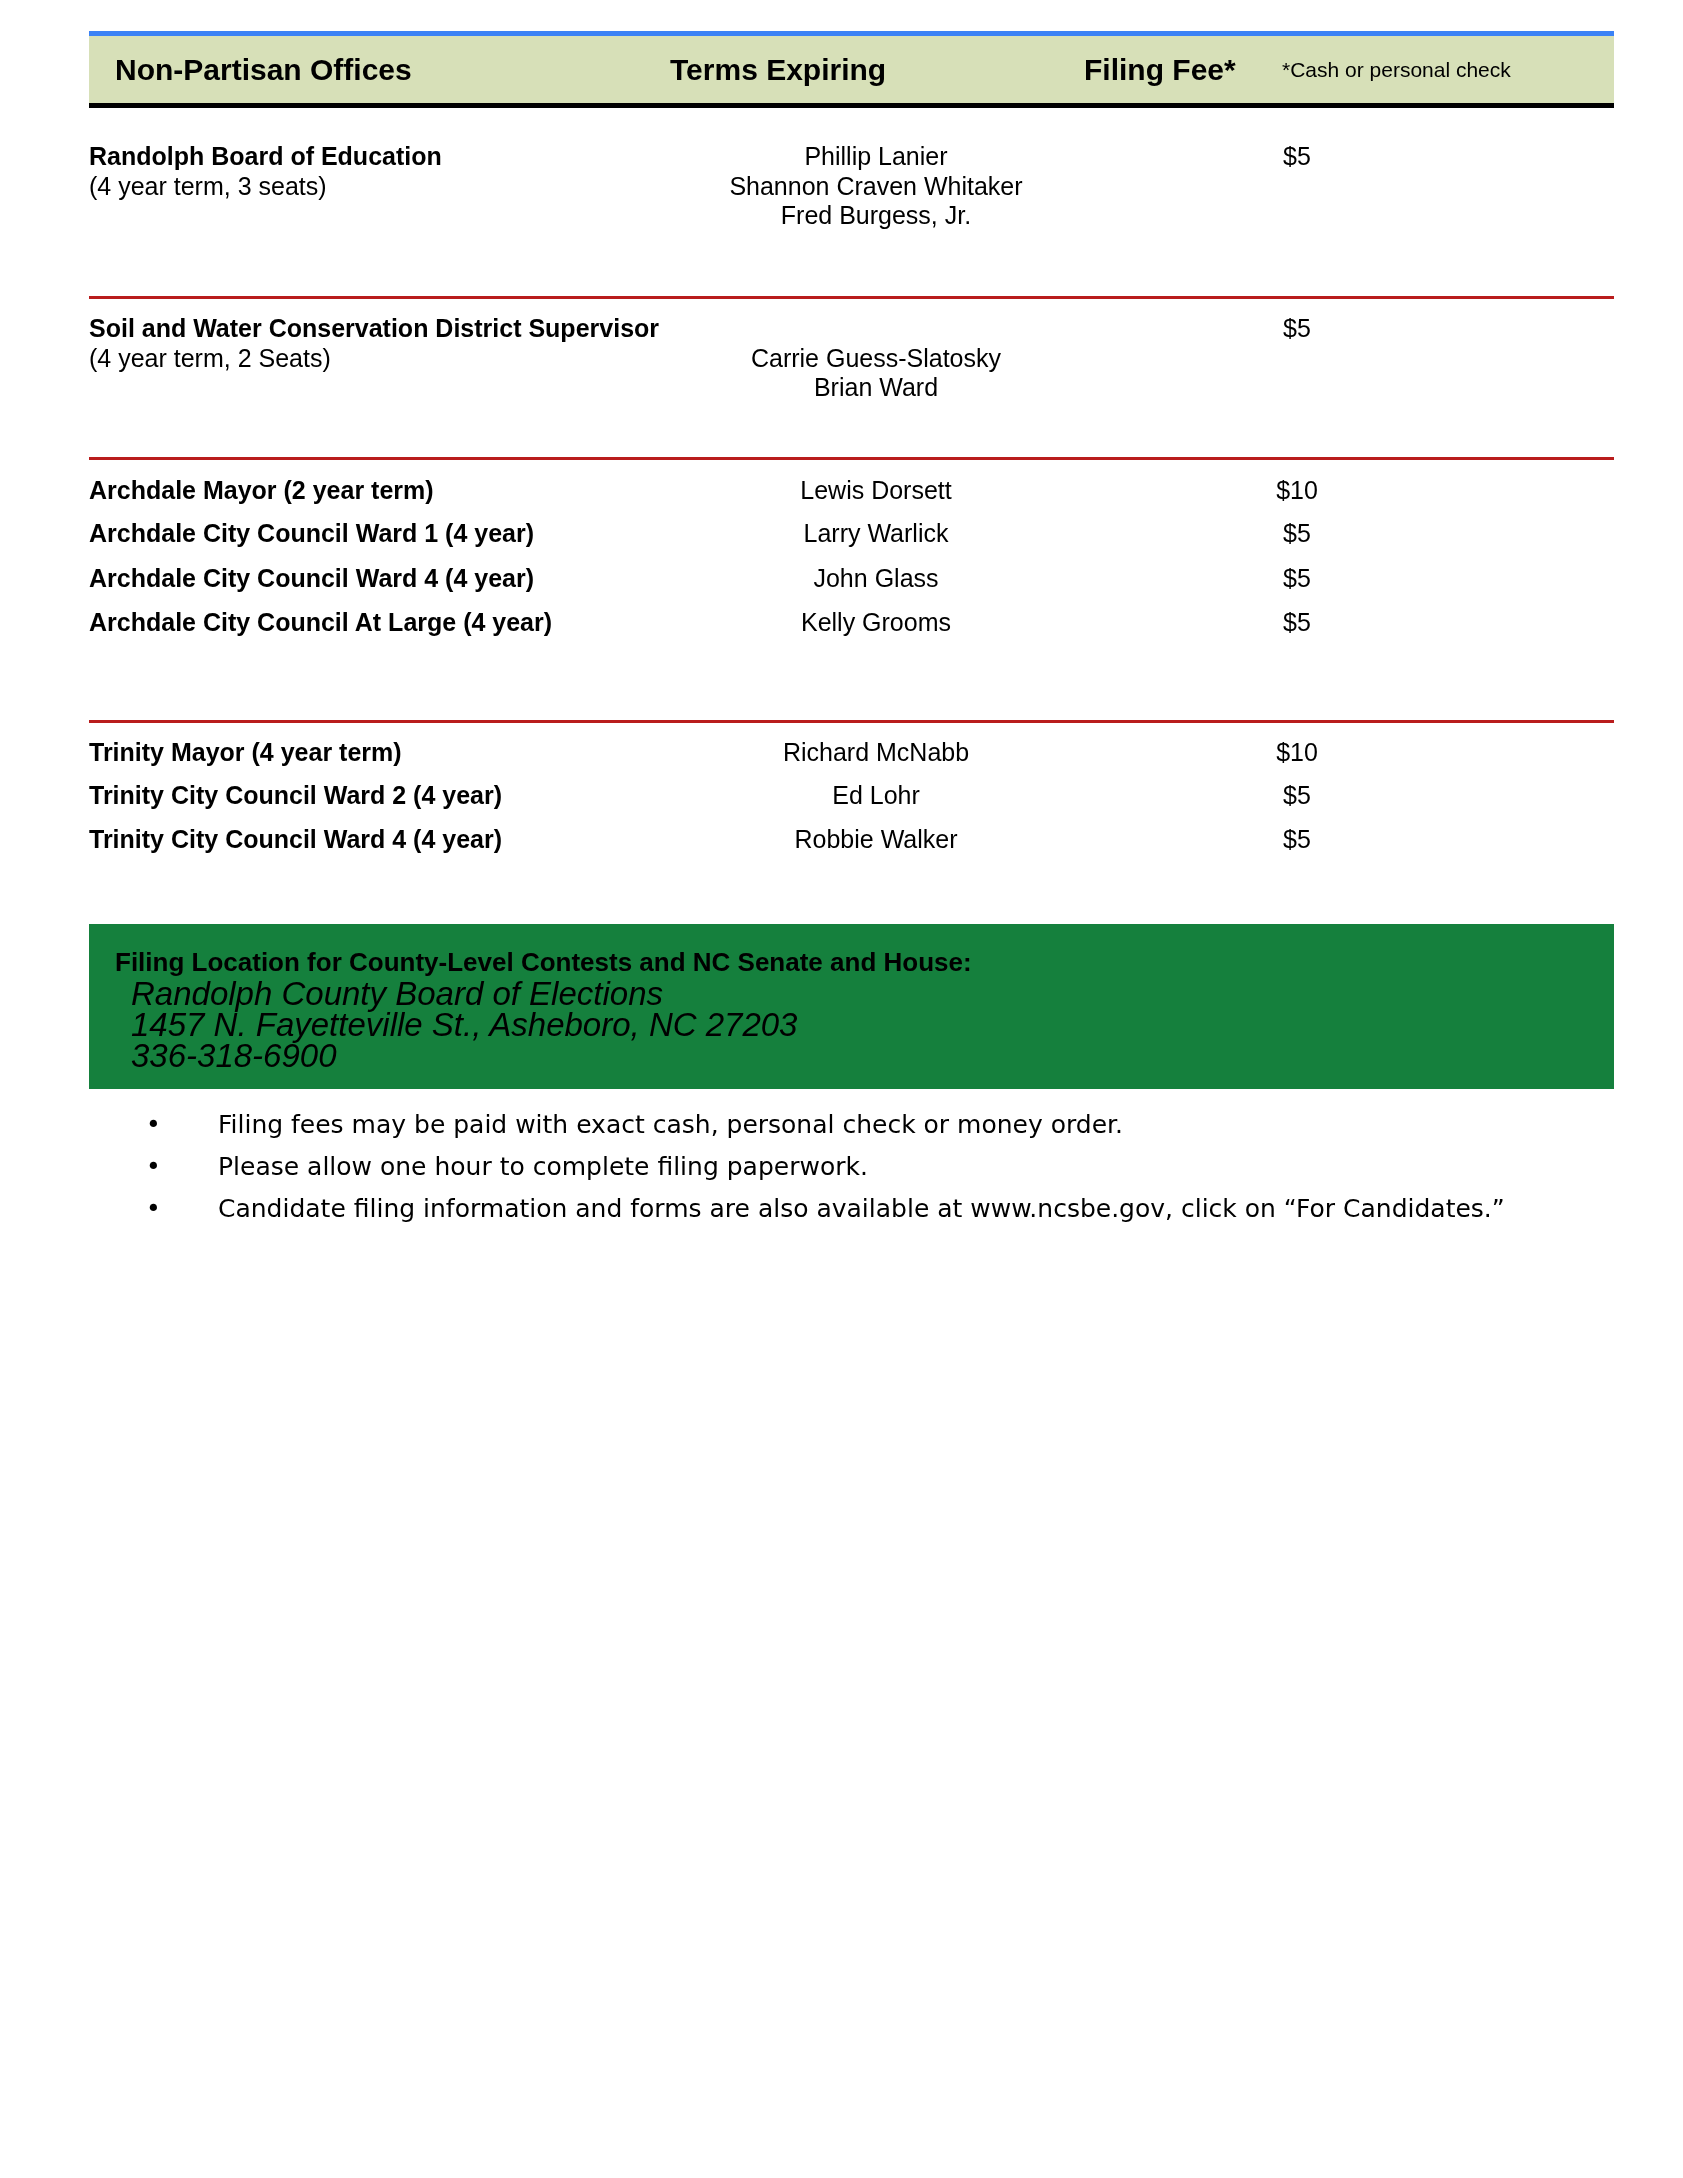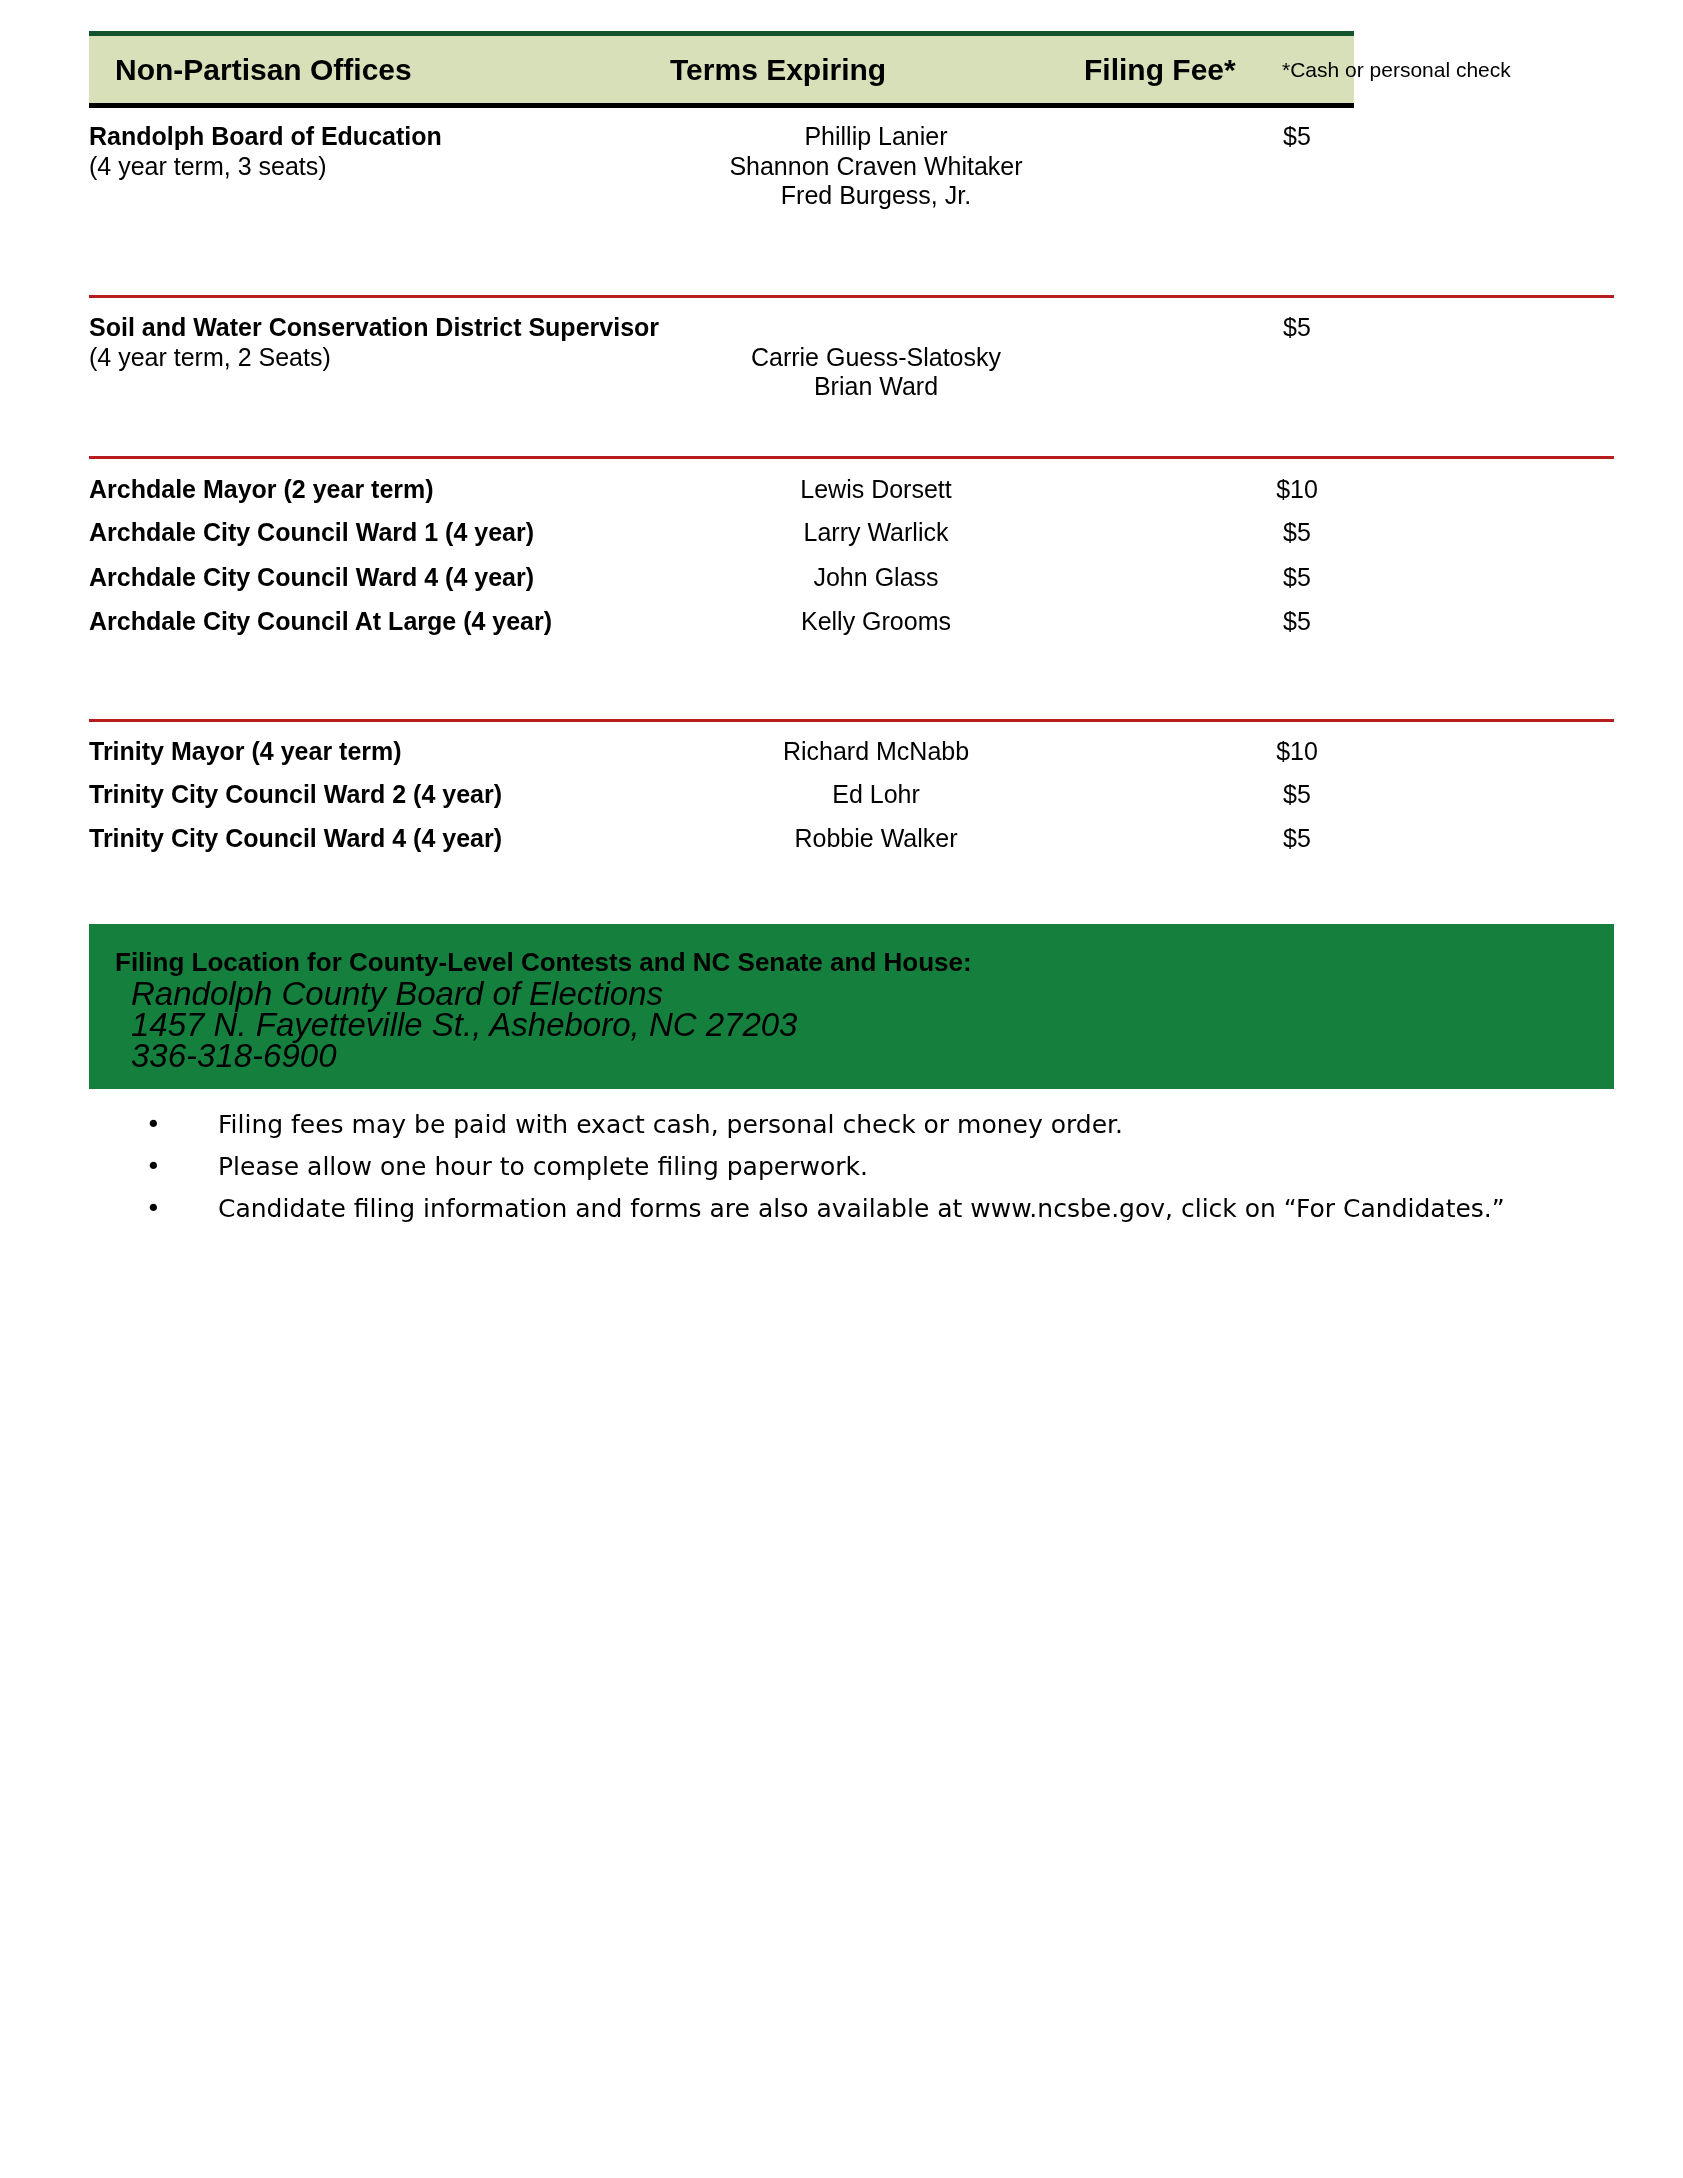--- a/index.html
+++ b/index.html
@@ -24,24 +24,24 @@
     width: 1683px;
     height: 2178px;
     overflow: hidden;
   }
 
   
   .header-band {
     position: absolute;
     left: 89px;
     top: 31px;
-    width: 1265px;
+    width: 1525px;
     box-sizing: border-box;
     background: #d7e0b8;
-    border-top: 5px solid #14532d;
+    border-top: 5px solid #3b82f6;
     border-bottom: 5px solid #000000;
     height: 77px;
   }
   .header-row {
     position: relative;
     height: 100%;
   }
   .hdr-cell {
     position: absolute;
     top: 50%;
@@ -112,21 +112,21 @@
     left: 1109px;
     top: 0;
     width: 198px;
     text-align: center;
     font-size: 25px;
     line-height: 30px;
     white-space: nowrap;
   }
 
   
-  .sec-boe { height: 187px; }
+  .sec-boe { height: 168px; margin-top: 20px; }
   .sec-boe .r0 { position:absolute; top: 13px;  left:0; right:0; height:32px; }
   .sec-boe .r1 { position:absolute; top: 43px;  left:0; right:0; height:32px; }
   .sec-boe .r2 { position:absolute; top: 72px;  left:0; right:0; height:32px; }
 
   
   .sec-soil { height: 158px; }
   .sec-soil .r0 { position:absolute; top: 14px; left:0; right:0; height:32px; }
   .sec-soil .r1 { position:absolute; top: 44px; left:0; right:0; height:32px; }
   .sec-soil .r2 { position:absolute; top: 73px; left:0; right:0; height:32px; }
 

